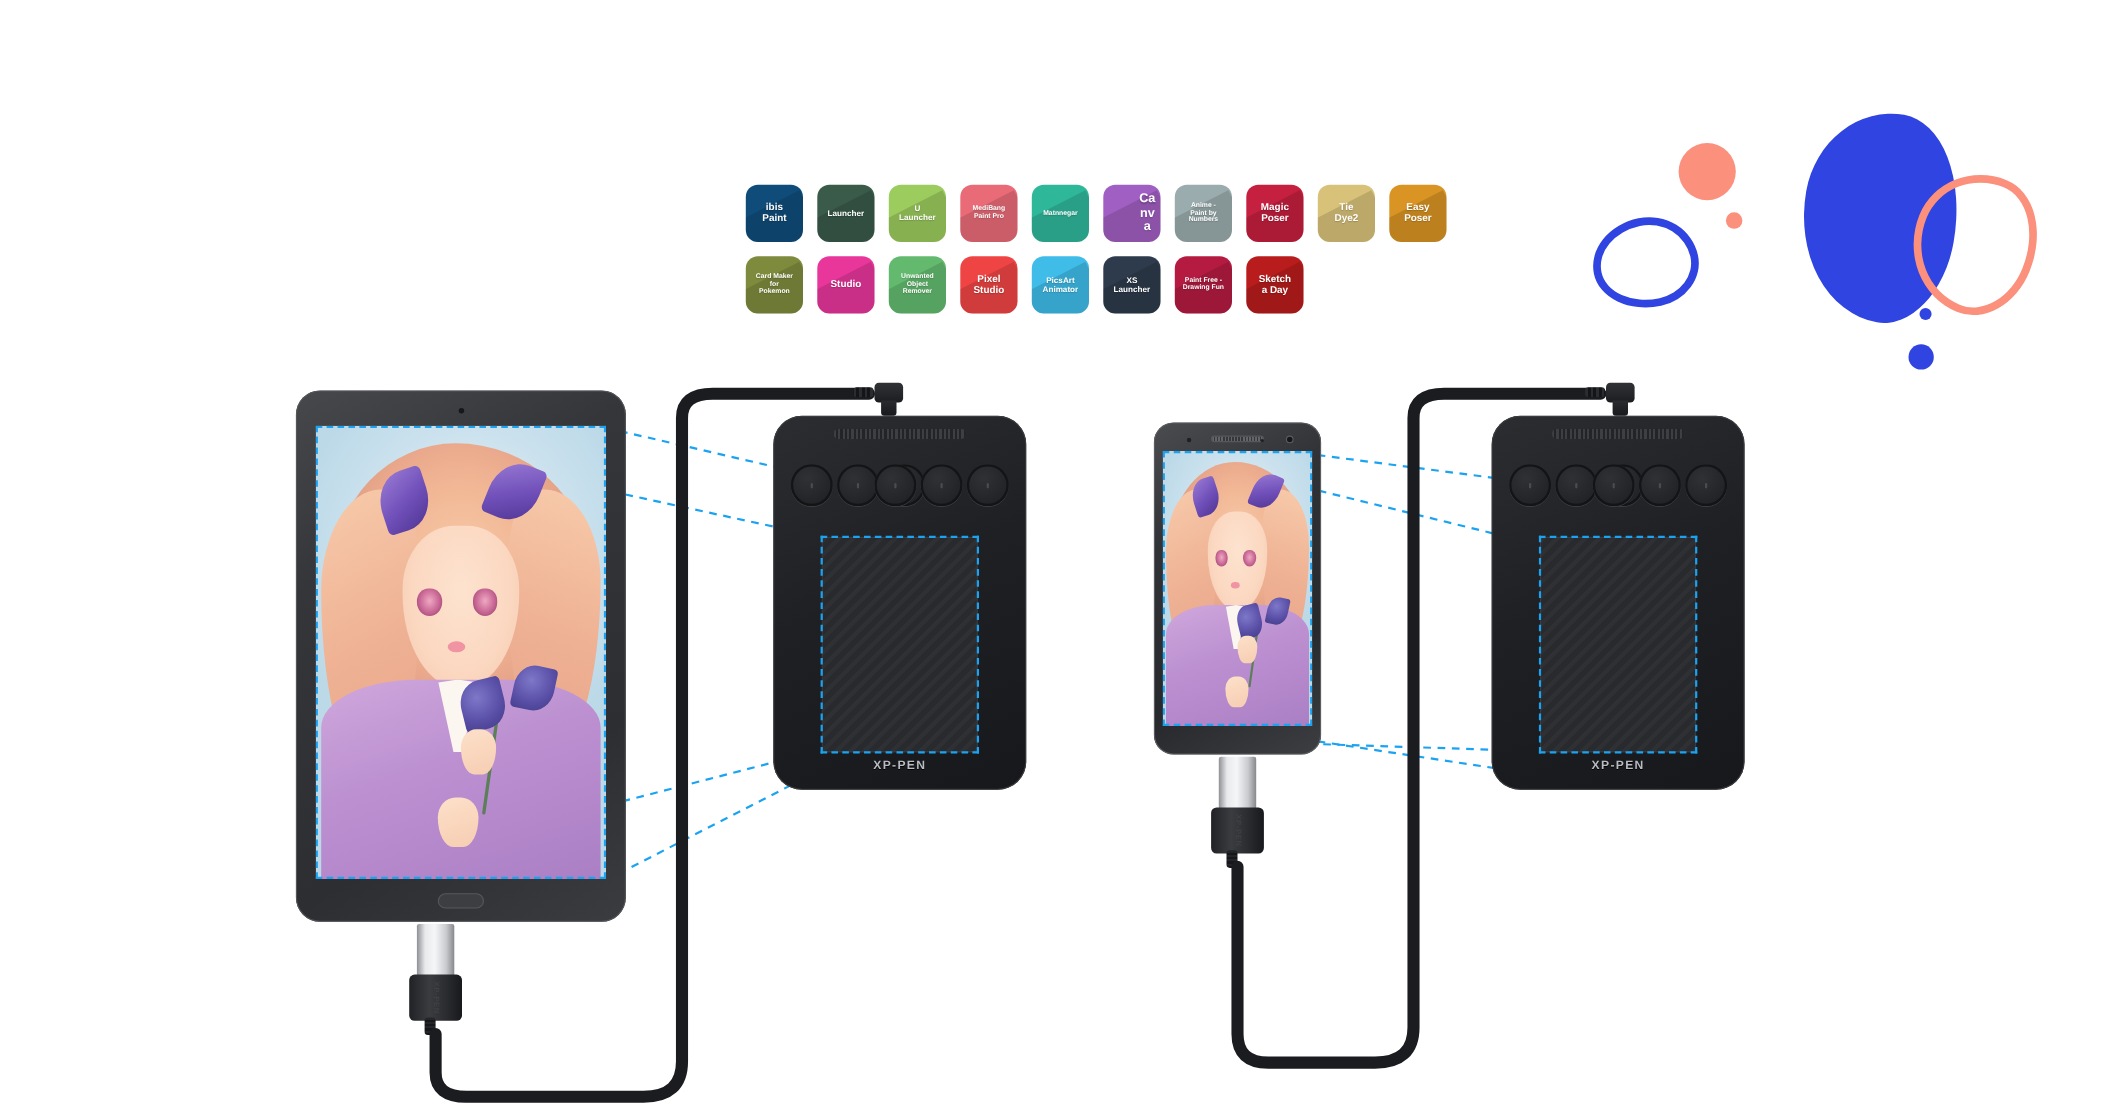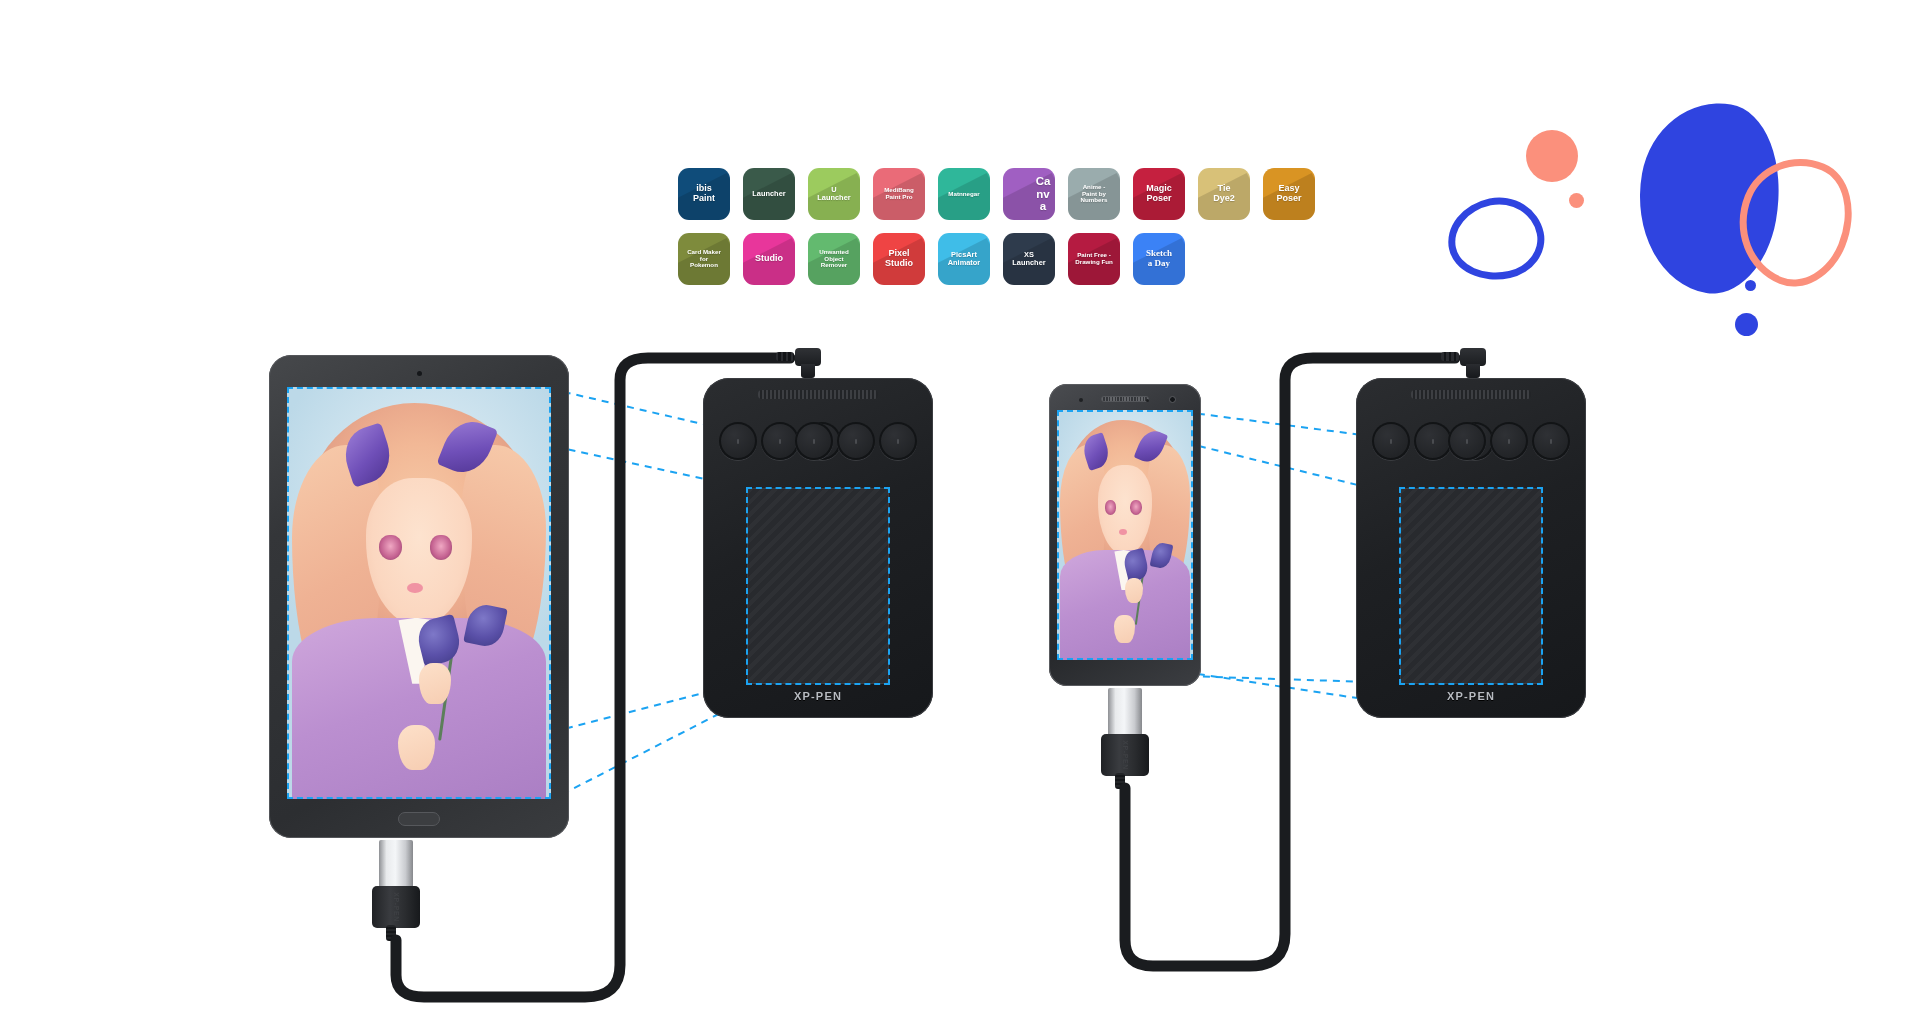--- a/index.html
+++ b/index.html
@@ -358,21 +358,21 @@
       </div>
       <div class="app-icon fs-sm" title="PicsArt Animator" style="background: rgb(63, 189, 232);">
         <span class="lbl">PicsArt<br>Animator</span>
       </div>
       <div class="app-icon fs-sm" title="XS Launcher" style="background: rgb(46, 59, 76);">
         <span class="lbl">XS<br>Launcher</span>
       </div>
       <div class="app-icon fs-xs" title="Paint Free - Drawing Fun" style="background: rgb(181, 27, 65);">
         <span class="lbl">Paint&nbsp;Free&nbsp;-<br>Drawing&nbsp;Fun</span>
       </div>
-      <div class="app-icon fs-md" title="Sketch a Day" style="background: #3b82f6; font-family: Liberation Serif, serif;">
+      <div class="app-icon fs-md" title="Sketch a Day" style="background: #b91c1c;">
         <span class="lbl">Sketch<br>a&nbsp;Day</span>
       </div>
     </div>
 
   <svg id="map-lines">
     <g stroke="#1ba3f2" stroke-width="2" stroke-dasharray="7 6" fill="none">
 
       <line x1="289" y1="389" x2="746" y2="488"></line>
       <line x1="551" y1="389" x2="746" y2="434"></line>
       <line x1="289" y1="800" x2="746" y2="682"></line>

